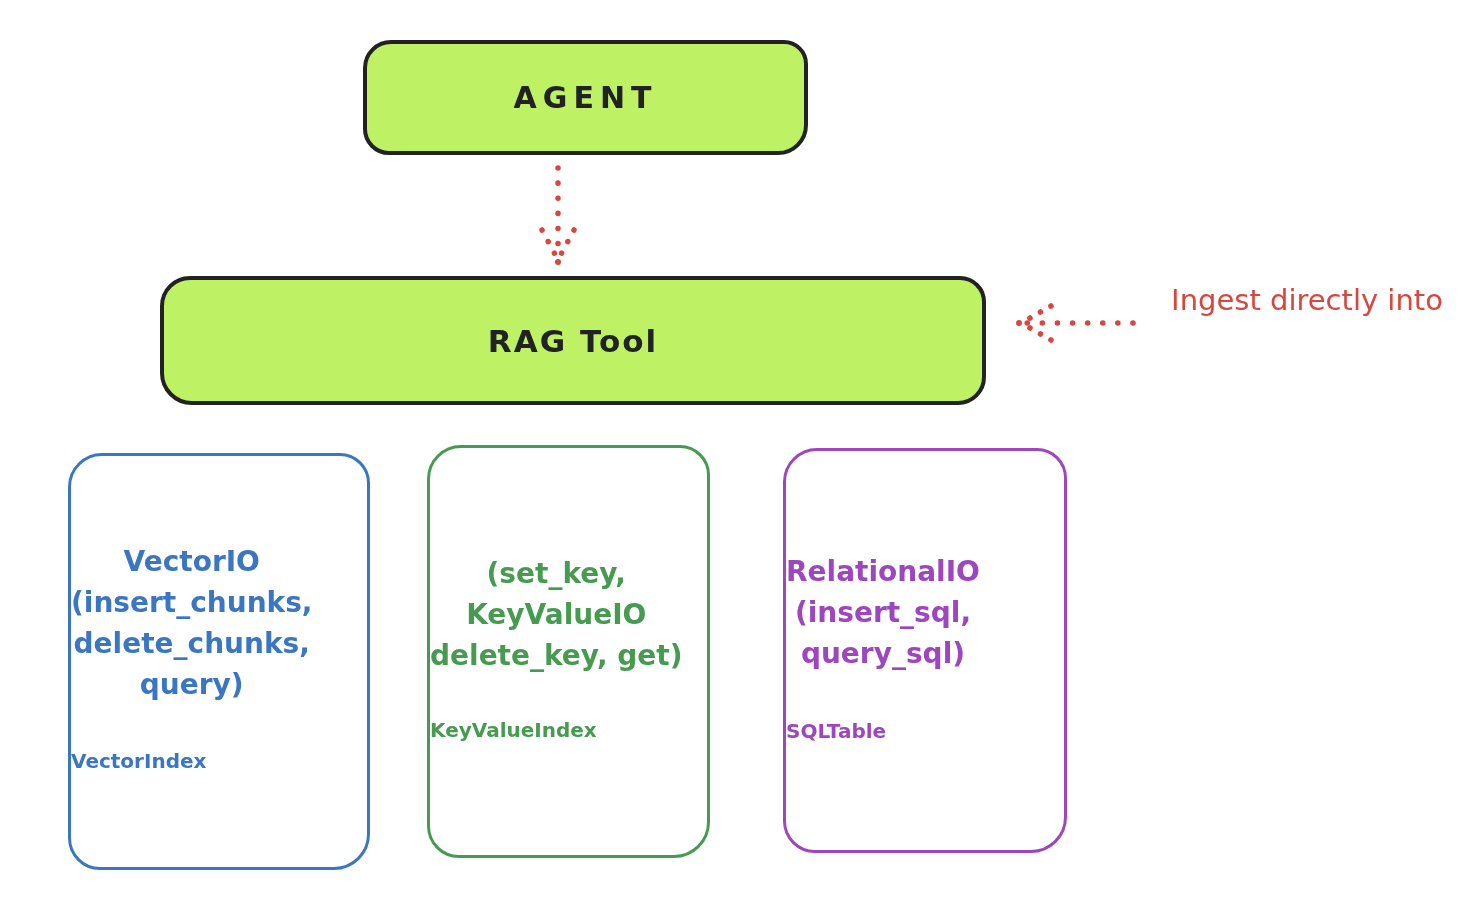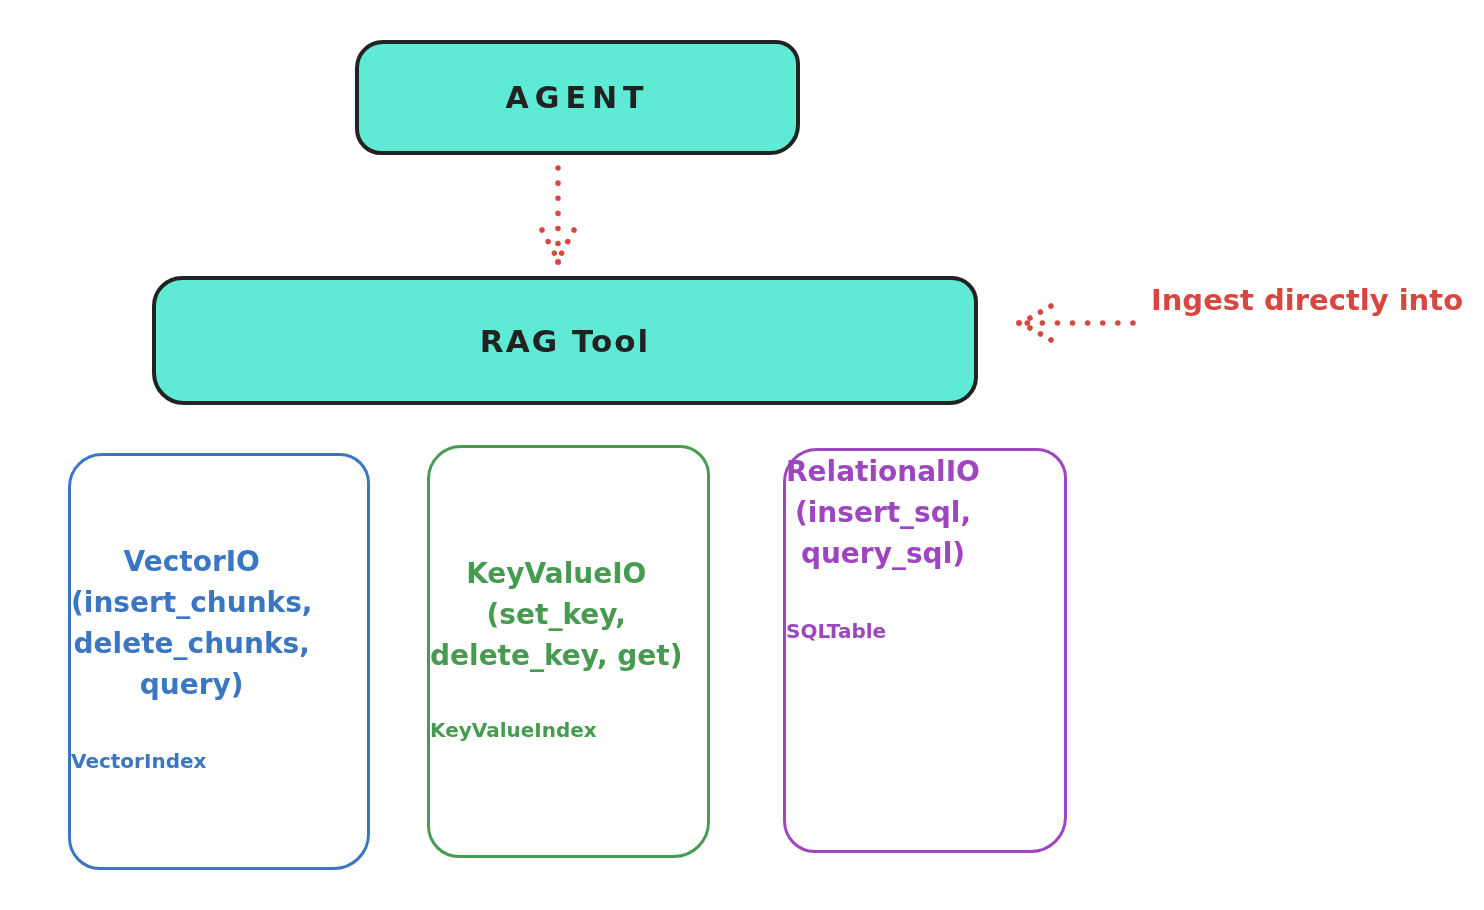--- a/index.html
+++ b/index.html
@@ -11,25 +11,26 @@
   .canvas {
     position: relative;
     width: 1484px;
     height: 910px;
     background: #ffffff;
     overflow: hidden;
   }
   .sketch-box {
     position: absolute;
     box-sizing: border-box;
-    background: #5eead4;
+    background: #bef264;
     display: flex;
     align-items: center;
     justify-content: center;
     text-align: center;
+    margin-left: 8px;
   }
   .agent-box {
     left: 355px; top: 40px;
     width: 445px; height: 115px;
     border: 4px solid #222222;
     border-radius: 28px 24px 30px 26px;
     font-size: 30px;
     font-weight: bold;
     letter-spacing: 6px;
     color: #222222;
@@ -79,40 +80,41 @@
     border: 3.5px solid #479b51;
     color: #479b51;
     padding-top: 105px;
   }
   .io-box-keyvalue .io-index { margin-top: 34px; }
   .io-box-relational {
     left: 783px; top: 448px;
     width: 284px; height: 405px;
     border: 3.5px solid #9d46bf;
     color: #9d46bf;
+    padding-top: 100px;
   }
   .io-box-relational .io-index { margin-top: 37px; }
   .arrow-svg {
     position: absolute;
     overflow: visible;
   }
   .arrow-down {
     left: 518px; top: 160px;
   }
   .arrow-left {
     left: 1005px; top: 295px;
   }
   .annotation {
     position: absolute;
     left: 1130px; top: 282px;
     width: 354px;
     text-align: center;
     color: #d6473f;
     font-size: 29px;
-    font-weight: bold;
+    font-weight: normal;
     line-height: 37px;
   }
 </style>
 </head>
 <body>
 
 <div class="canvas">
 
   <div class="sketch-box agent-box">
     <span>AGENT</span>
@@ -149,22 +151,22 @@
       <div>VectorIO</div>
       <div>(insert_chunks,</div>
       <div>delete_chunks,</div>
       <div>query)</div>
     </div>
     <div class="io-index">VectorIndex</div>
   </div>
 
   <div class="io-box io-box-keyvalue">
     <div class="io-lines">
+      <div>(set_key,</div>
       <div>KeyValueIO</div>
-      <div>(set_key,</div>
       <div>delete_key, get)</div>
     </div>
     <div class="io-index">KeyValueIndex</div>
   </div>
 
   <div class="io-box io-box-relational">
     <div class="io-lines">
       <div>RelationalIO</div>
       <div>(insert_sql,</div>
       <div>query_sql)</div>

